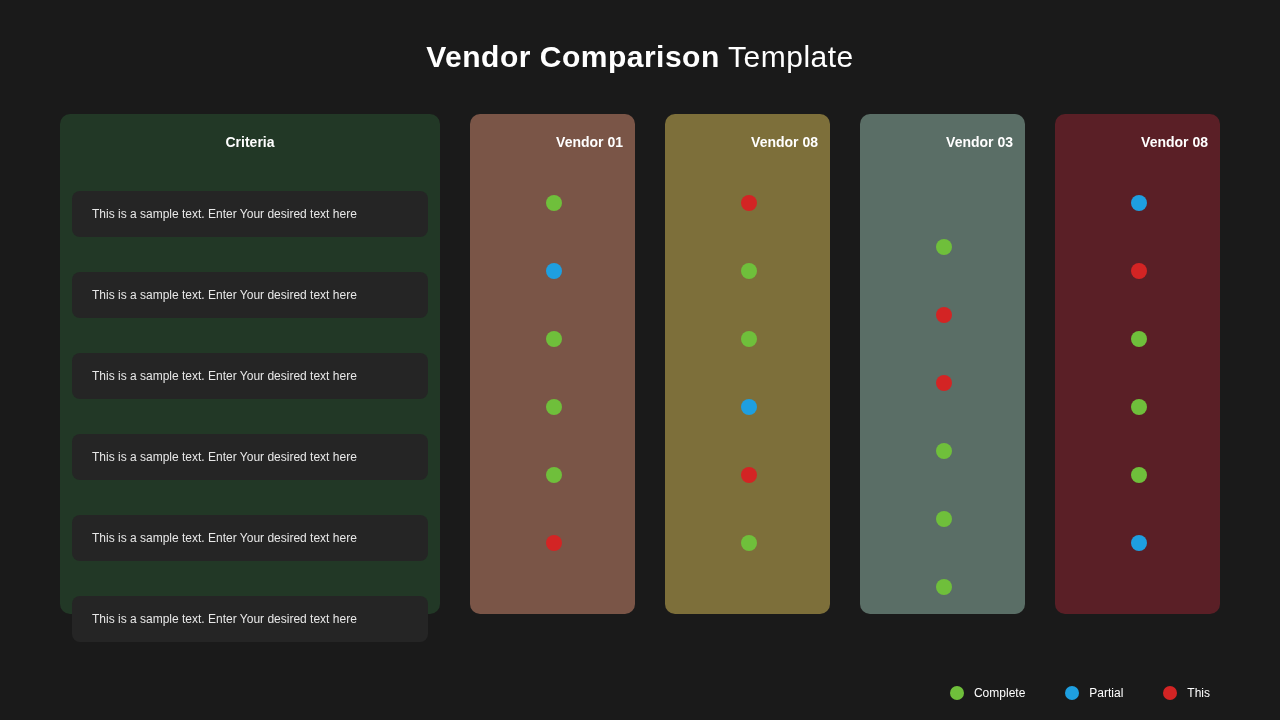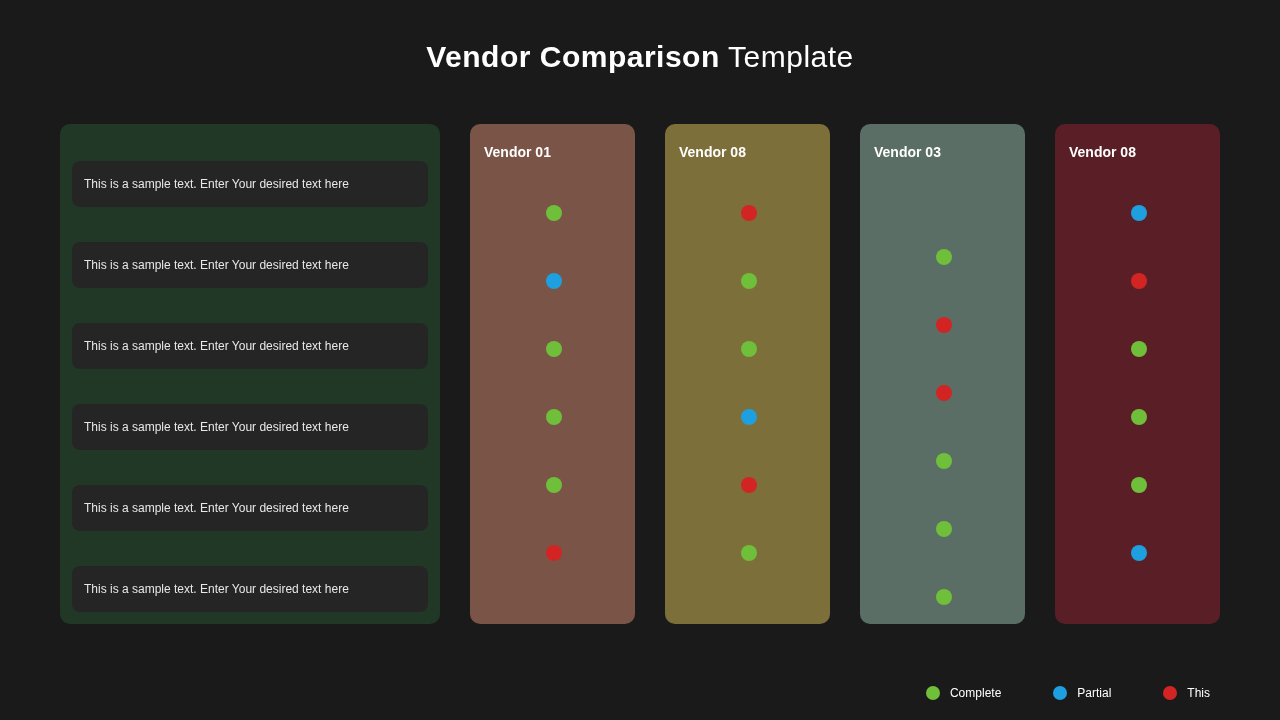--- a/index.html
+++ b/index.html
@@ -15,21 +15,21 @@
     width: 100%;
     height: 100%;
     padding: 40px 60px 20px 60px;
     display: flex;
     flex-direction: column;
   }
   .title {
     text-align: center;
     font-size: 30px;
     font-weight: 400;
-    margin-bottom: 50px;
+    margin-bottom: 40px;
     letter-spacing: 0.5px;
   }
   .title .bold { font-weight: 700; }
   .columns {
     display: flex;
     gap: 30px;
     flex: 1;
   }
   .panel {
     border-radius: 10px;
@@ -37,21 +37,21 @@
     display: flex;
     flex-direction: column;
     height: 500px;
   }
   .criteria-panel {
     width: 380px;
     background: #223826;
   }
   .vendor-panel {
     flex: 1;
-    align-items: flex-start;
+    align-items: flex-end;
     padding-left: 14px;
   }
   .v1 { background: #7a5547; }
   .v2 { background: #7d6f3a; }
   .v3 { background: #5a6e66; gap: 48px; }
   .v4 { background: #5a1f26; }
   .panel-header {
     text-align: center;
     font-size: 14px;
     font-weight: 700;
@@ -59,21 +59,21 @@
     height: 20px;
   }
   .criteria-list {
     display: flex;
     flex-direction: column;
     gap: 18px;
   }
   .criteria-item {
     background: #252525;
     border-radius: 8px;
-    padding: 16px 12px;
+    padding: 16px 20px;
     font-size: 12px;
     font-weight: 400;
     color: #e8e8e8;
     margin-top: 17px;
   }
   .dots {
     display: flex;
     flex-direction: column;
     gap: 18px;
     width: 100%;
@@ -89,21 +89,21 @@
     width: 16px;
     height: 16px;
     border-radius: 50%;
   }
   .complete { background: #6fbf3b; }
   .partial  { background: #1e9fe0; }
   .none     { background: #d32424; }
   .legend {
     display: flex;
     justify-content: flex-end;
-    gap: 52px;
+    gap: 40px;
     margin-top: 28px;
     padding-right: 10px;
   }
   .legend-item {
     display: flex;
     align-items: center;
     gap: 10px;
     font-size: 12px;
   }
   .legend-dot {
@@ -117,20 +117,21 @@
 
 <div class="slide">
   <h1 class="title">
     <span class="bold">Vendor Comparison</span>
     <span>Template</span>
   </h1>
 
   <div class="columns">
 
     <div class="panel criteria-panel">
+      <div class="panel-header">Criteria</div>
       <div class="criteria-list">
         <div class="criteria-item">This is a sample text. Enter Your desired text here</div>
         <div class="criteria-item">This is a sample text. Enter Your desired text here</div>
         <div class="criteria-item">This is a sample text. Enter Your desired text here</div>
         <div class="criteria-item">This is a sample text. Enter Your desired text here</div>
         <div class="criteria-item">This is a sample text. Enter Your desired text here</div>
         <div class="criteria-item">This is a sample text. Enter Your desired text here</div>
       </div>
     </div>
 

